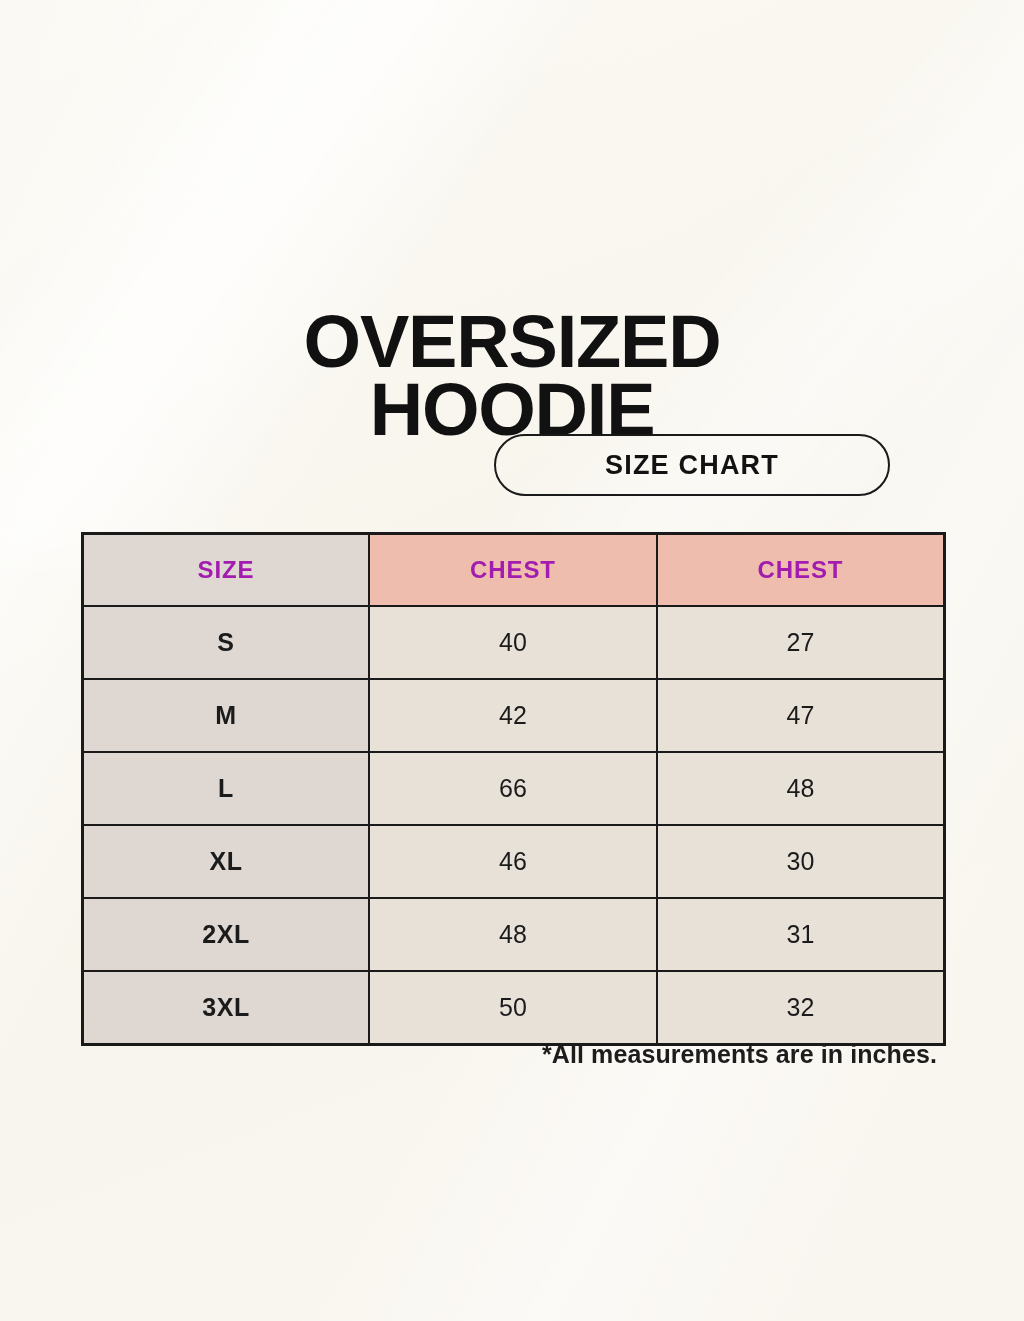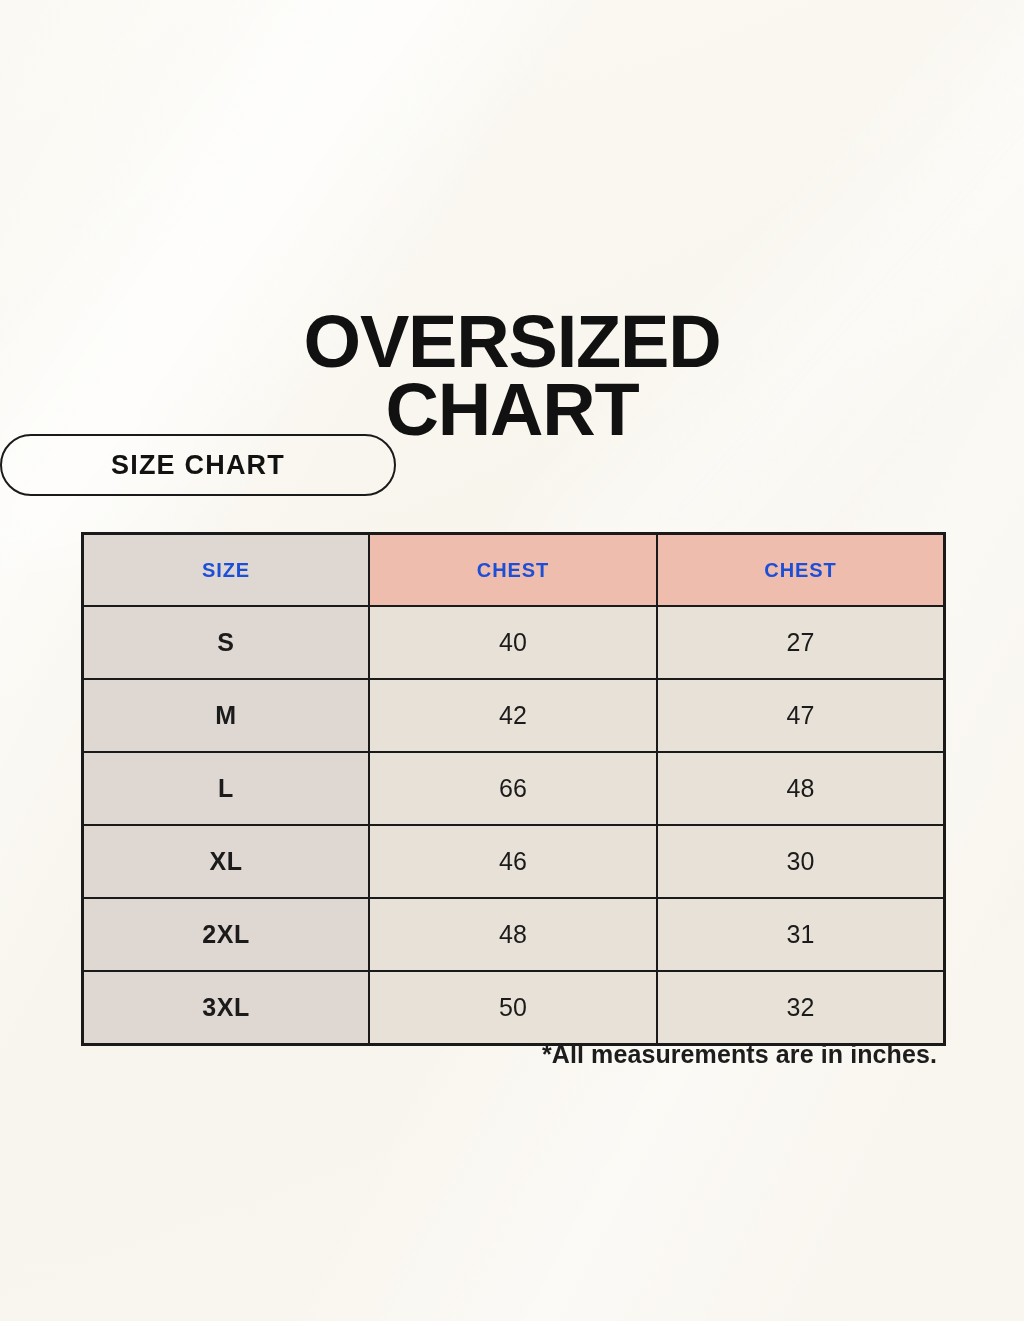--- a/index.html
+++ b/index.html
@@ -69,21 +69,21 @@
     white-space: pre-line;
   }
 
   
   .badge-wrap {
     position: absolute;
     left: 0;
     top: 434px;
     width: 890px;
     display: flex;
-    justify-content: flex-start;
+    justify-content: flex-end;
   }
   .badge {
     box-sizing: border-box;
     width: 396px;
     height: 62px;
     border: 2.5px solid #1a1a1a;
     border-radius: 34px;
     display: flex;
     align-items: center;
     justify-content: center;
@@ -116,24 +116,24 @@
   table.size-chart th,
   table.size-chart td {
     border: 2.5px solid #1a1a1a;
     text-align: center;
     vertical-align: middle;
     padding: 0;
   }
 
   thead th {
     height: 70px;
-    font-size: 20px;
+    font-size: 24px;
     font-weight: 700;
     letter-spacing: 0.9px;
-    color: #1d4ed8;
+    color: #a21caf;
   }
   th.h-size   { background: #ded7d2; }
   th.h-accent { background: #eebdae; }
 
   tbody td {
     height: 71px;
     font-size: 25px;
     color: #1b1b1b;
   }
   td.size-cell {
@@ -162,21 +162,21 @@
 </head>
 <body>
 
 <div class="page">
   <div class="sheen-a"></div>
   <div class="sheen-b"></div>
 
   <div class="content">
 
     <h1 class="title">OVERSIZED
-CHART</h1>
+HOODIE</h1>
 
     <div class="badge-wrap">
       <div class="badge">SIZE CHART</div>
     </div>
 
     <div class="table-wrap">
       <table class="size-chart">
         <colgroup>
           <col class="c-size">
             <col class="c-chest">

